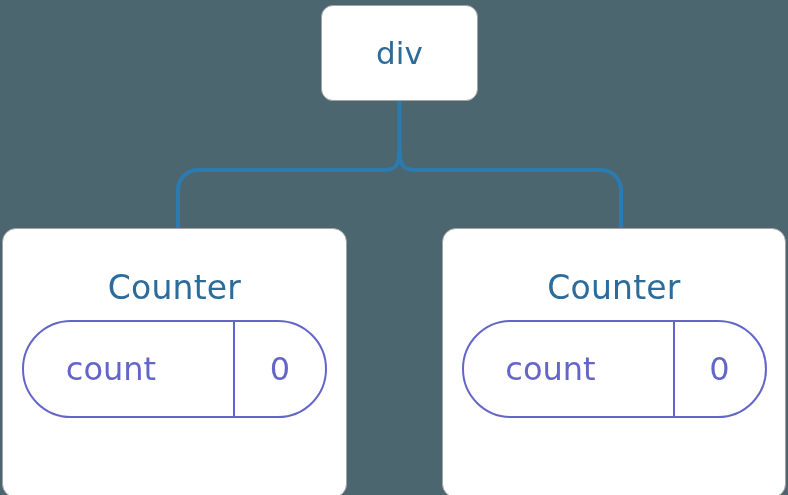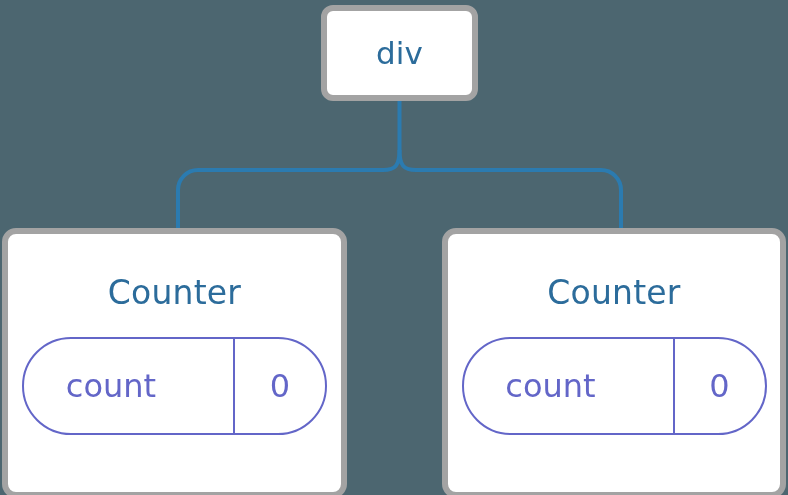--- a/index.html
+++ b/index.html
@@ -31,21 +31,21 @@
     width: 788px;
     height: 495px;
     z-index: 1;
   }
 
   
   .node {
     position: absolute;
     box-sizing: border-box;
     background: #FFFFFF;
-    border: 6px solid #a3a3a3;
+    border: 1px solid #a3a3a3;
     border-radius: 12px;
     z-index: 2;
     display: flex;
     flex-direction: column;
     align-items: center;
   }
 
   .node-root {
     left: 321px;
     top: 5px;
@@ -69,21 +69,21 @@
   }
 
   .node-child-left  { left: 2px;   width: 345px; }
   .node-child-right { left: 442px; width: 344px; }
 
   .node-label-child {
     color: #2C6C9B;
     font-size: 33px;
     line-height: 1;
     letter-spacing: 0.2px;
-    margin-bottom: 28px;
+    margin-bottom: 16px;
   }
 
   
   .state-pill {
     position: relative;
     box-sizing: border-box;
     display: flex;
     align-items: stretch;
     height: 98px;
     border: 2px solid #6366C8;

